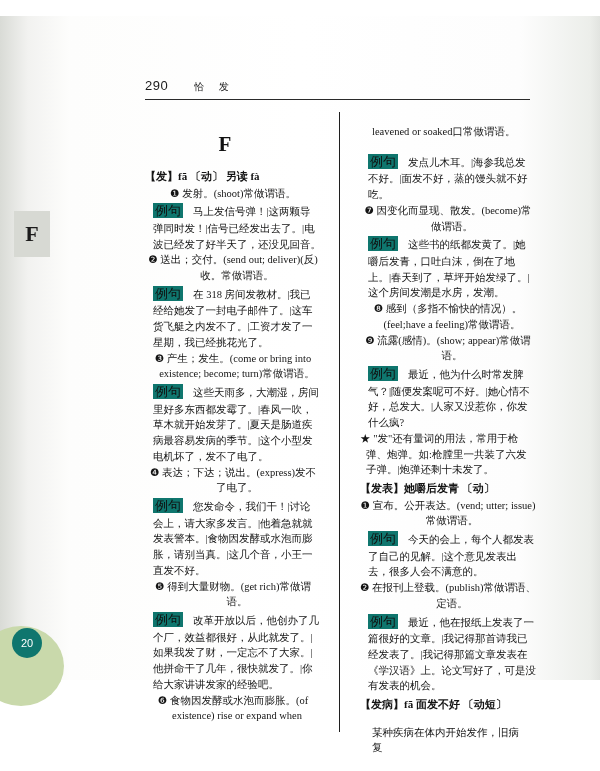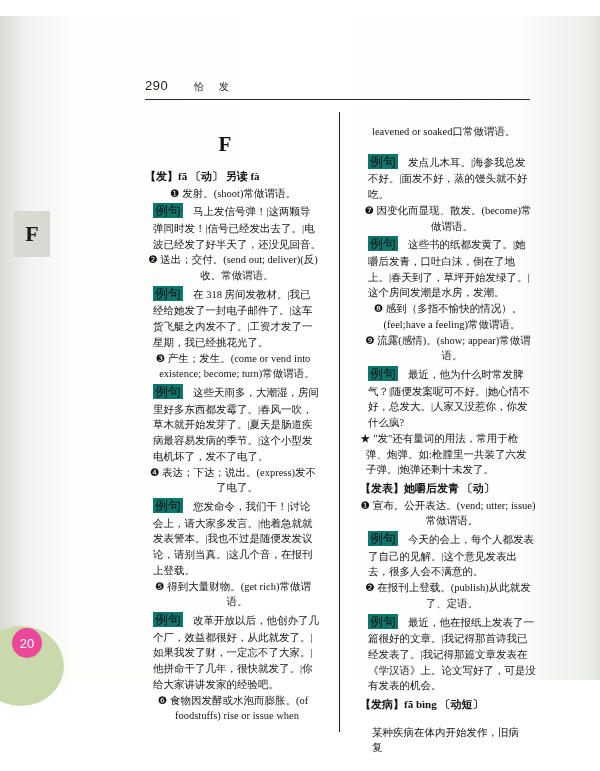--- a/index.html
+++ b/index.html
@@ -37,24 +37,24 @@
     border-radius: 50%;
     background: #c9d9ab;
   }
   .page-number-circle {
     position: absolute;
     left: 12px;
     bottom: 22px;
     width: 30px;
     height: 30px;
     border-radius: 50%;
-    background: #ec4899;
+    background: #0f766e;
     color: #ffffff;
     font-family: "Liberation Sans", sans-serif;
-    font-size: 13px;
+    font-size: 11px;
     display: flex;
     align-items: center;
     justify-content: center;
   }
   .side-tab {
     position: absolute;
     left: 14px;
     top: 195px;
     width: 36px;
     height: 46px;
@@ -181,42 +181,42 @@
 
   <div class="side-tab">F</div>
 
   <div class="columns">
     <div class="col left" id="col-left">
         <div class="entry-head">【发】fā 〔动〕 另读 fà</div>
         <div class="sense">❶ 发射。(shoot)常做谓语。</div>
         <div class="ex"><span class="ex-tag">例句</span><span>马上发信号弹！|这两颗导弹同时发！|信号已经发出去了。|电波已经发了好半天了，还没见回音。</span></div>
         <div class="sense">❷ 送出；交付。(send out; deliver)(反)收。常做谓语。</div>
         <div class="ex"><span class="ex-tag">例句</span><span>在 318 房间发教材。|我已经给她发了一封电子邮件了。|这车货飞艇之内发不了。|工资才发了一星期，我已经挑花光了。</span></div>
-        <div class="sense">❸ 产生；发生。(come or vend into existence; become; turn)常做谓语。</div>
+        <div class="sense">❸ 产生；发生。(come or bring into existence; become; turn)常做谓语。</div>
         <div class="ex"><span class="ex-tag">例句</span><span>这些天雨多，大潮湿，房间里好多东西都发霉了。|春风一吹，草木就开始发芽了。|夏天是肠道疾病最容易发病的季节。|这个小型发电机坏了，发不了电了。</span></div>
         <div class="sense">❹ 表达；下达；说出。(express)发不了电了。</div>
-        <div class="ex"><span class="ex-tag">例句</span><span>您发命令，我们干！|讨论会上，请大家多发言。|他着急就就发表警本。|我也不过是随便发发议论，请别当真。|这几个音，在报刊上登载。</span></div>
+        <div class="ex"><span class="ex-tag">例句</span><span>您发命令，我们干！|讨论会上，请大家多发言。|他着急就就发表警本。|食物因发酵或水泡而膨胀，请别当真。|这几个音，小王一直发不好。</span></div>
         <div class="sense">❺ 得到大量财物。(get rich)常做谓语。</div>
         <div class="ex"><span class="ex-tag">例句</span><span>改革开放以后，他创办了几个厂，效益都很好，从此就发了。|如果我发了财，一定忘不了大家。|他拼命干了几年，很快就发了。|你给大家讲讲发家的经验吧。</span></div>
-        <div class="sense">❻ 食物因发酵或水泡而膨胀。(of foodstuffs) rise or issue when</div>
+        <div class="sense">❻ 食物因发酵或水泡而膨胀。(of existence) rise or expand when</div>
       </div>
     <div class="col right" id="col-right">
         <div class="blk">leavened or soaked口常做谓语。</div>
         <div class="ex"><span class="ex-tag">例句</span><span>发点儿木耳。|海参我总发不好。|面发不好，蒸的馒头就不好吃。</span></div>
         <div class="sense">❼ 因变化而显现、散发。(become)常做谓语。</div>
         <div class="ex"><span class="ex-tag">例句</span><span>这些书的纸都发黄了。|她嚼后发青，口吐白沫，倒在了地上。|春天到了，草坪开始发绿了。|这个房间发潮是水房，发潮。</span></div>
         <div class="sense">❽ 感到（多指不愉快的情况）。(feel;have a feeling)常做谓语。</div>
         <div class="sense">❾ 流露(感情)。(show; appear)常做谓语。</div>
         <div class="ex"><span class="ex-tag">例句</span><span>最近，他为什么时常发脾气？|随便发案呢可不好。|她心情不好，总发大。|人家又没惹你，你发什么疯?</span></div>
         <div class="star">★ "发"还有量词的用法，常用于枪弹、炮弹。如:枪膛里一共装了六发子弹。|炮弹还剩十未发了。</div>
         <div class="entry-head">【发表】她嚼后发青 〔动〕</div>
         <div class="sense">❶ 宣布。公开表达。(vend; utter; issue)常做谓语。</div>
         <div class="ex"><span class="ex-tag">例句</span><span>今天的会上，每个人都发表了自己的见解。|这个意见发表出去，很多人会不满意的。</span></div>
-        <div class="sense">❷ 在报刊上登载。(publish)从此就发了、定语。</div>
+        <div class="sense">❷ 在报刊上登载。(publish)常做谓语、定语。</div>
         <div class="ex"><span class="ex-tag">例句</span><span>最近，他在报纸上发表了一篇很好的文章。|我记得那首诗我已经发表了。|我记得那篇文章发表在《学汉语》上。论文写好了，可是没有发表的机会。</span></div>
-        <div class="entry-head">【发病】fā bìng 〔动短〕</div>
+        <div class="entry-head">【发病】fā 面发不好 〔动短〕</div>
         <div class="blk">某种疾病在体内开始发作，旧病复</div>
       </div>
   </div>
 
   <div class="corner-blob"></div>
   <div class="page-number-circle">20</div>
 </div>
 
 </body></html>

